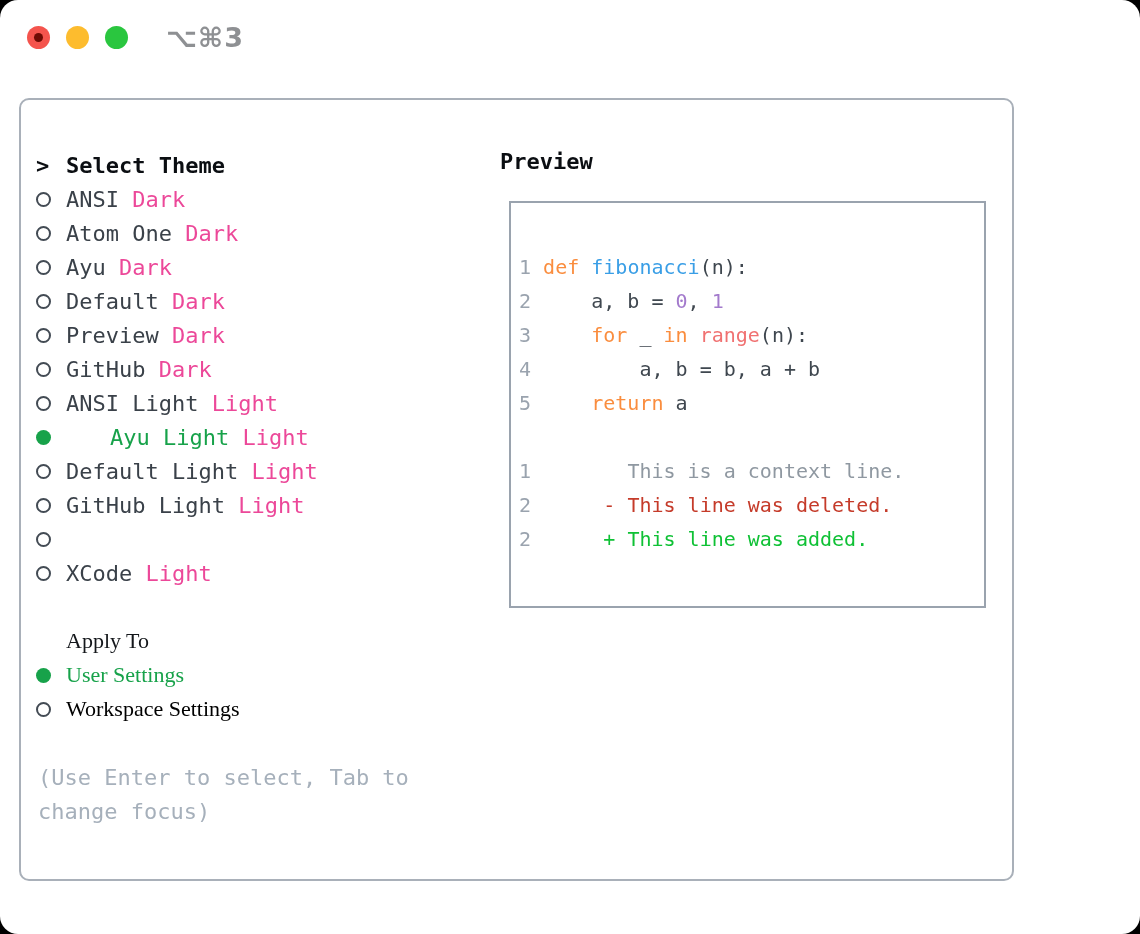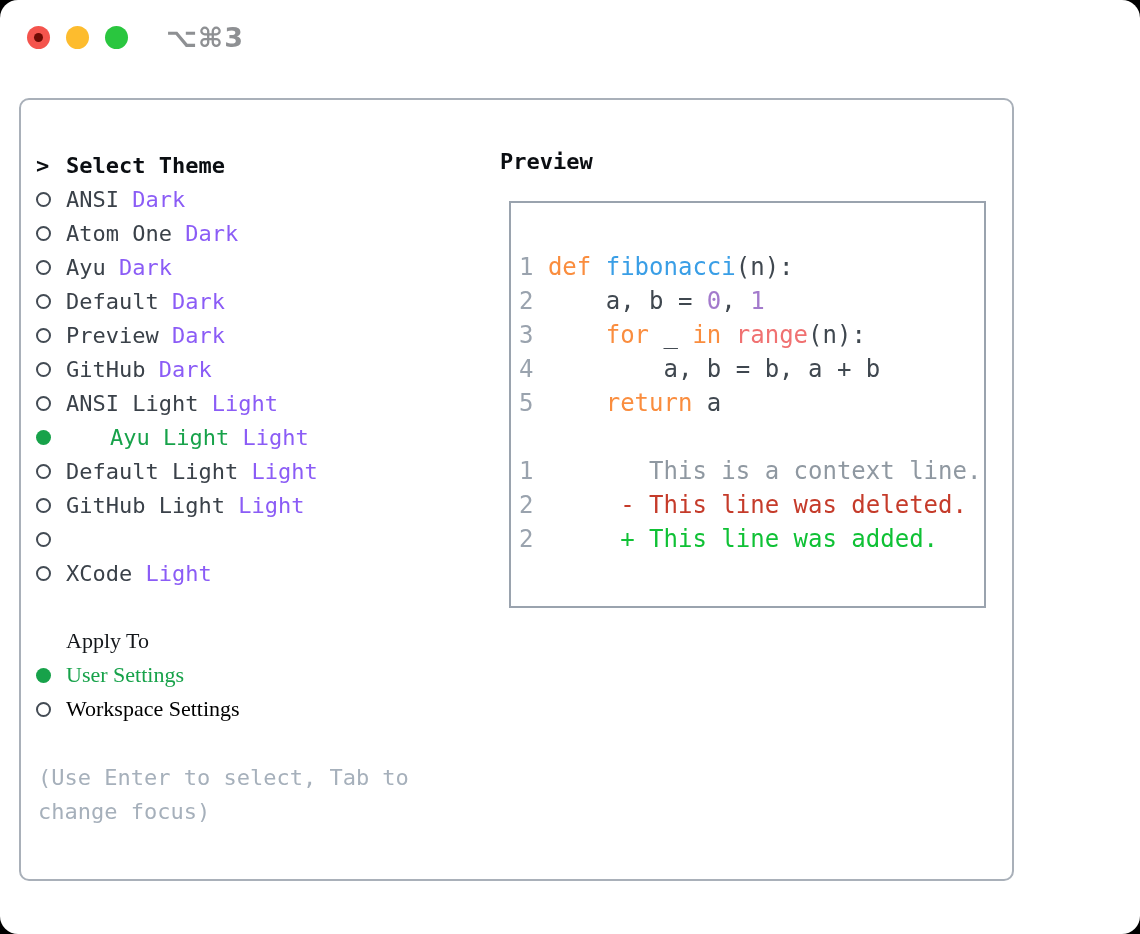--- a/index.html
+++ b/index.html
@@ -40,21 +40,21 @@
   .prompt { font-size: 22px; font-weight: 700; color: #0b0e12; }
   .hdr { font-size: 22px; font-weight: 700; color: #0b0e12; }
   .radio {
     width: 15px; height: 15px; border-radius: 50%;
     border: 2px solid #434b54; background: transparent;
   }
   .radio.sel { border: none; background: var(--green, #17a24a); }
   .t-label { font-size: 22px; }
   .t-name { color: #3a4149; }
   .t-name.sel { color: var(--green, #17a24a); margin-left: 44px; }
-  .t-variant { color: #8b5cf6; }
+  .t-variant { color: #ec4899; }
   .apply-section { margin-top: 34px; font-family: Liberation Serif, serif; }
   .apply-hdr { font-size: 22px; color: #14171b; }
   .opt-label { font-size: 22px; color: #000000; }
   .opt-label.sel { color: var(--green, #17a24a); }
   .help { margin-top: 34px; }
   .help-line { height: 34px; display: flex; align-items: center;
     font-size: 22px; color: #a6b0bb; white-space: pre; padding-left: 2px; }
 
   
   .preview-hdr {
@@ -62,21 +62,21 @@
     display: flex; align-items: center;
     font-size: 22px; font-weight: 700; color: #0b0e12;
   }
   .preview-box {
     position: absolute; left: 509px; top: 201px; width: 477px; height: 407px;
     border: 2px solid #9aa3ae; background: #fff;
   }
   .code {
     padding: 47px 0 0 8px;
     font-family: "DejaVu Sans Mono", "Liberation Mono", monospace;
-    font-size: 24px; line-height: 34px; white-space: pre;
+    font-size: 20px; line-height: 34px; white-space: pre;
   }
   .code-line { height: 34px; }
 </style>
 </head>
 <body>
 
 <div class="window">
 
   <div class="titlebar">
     <span class="tl tl-close"></span>

